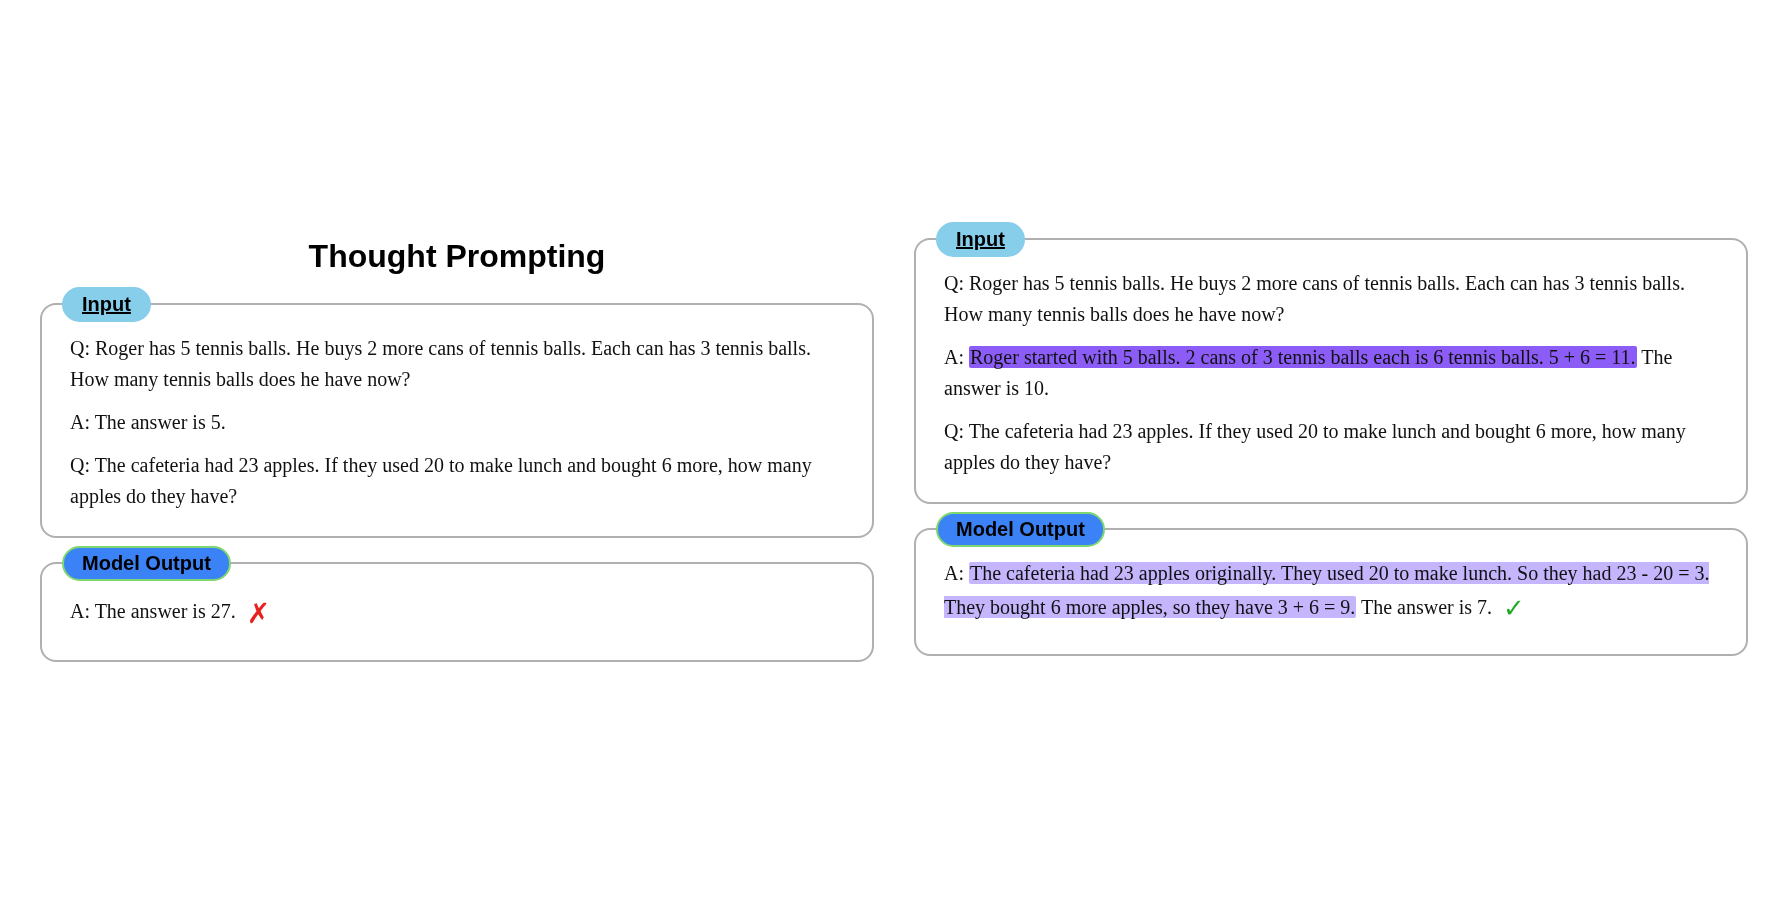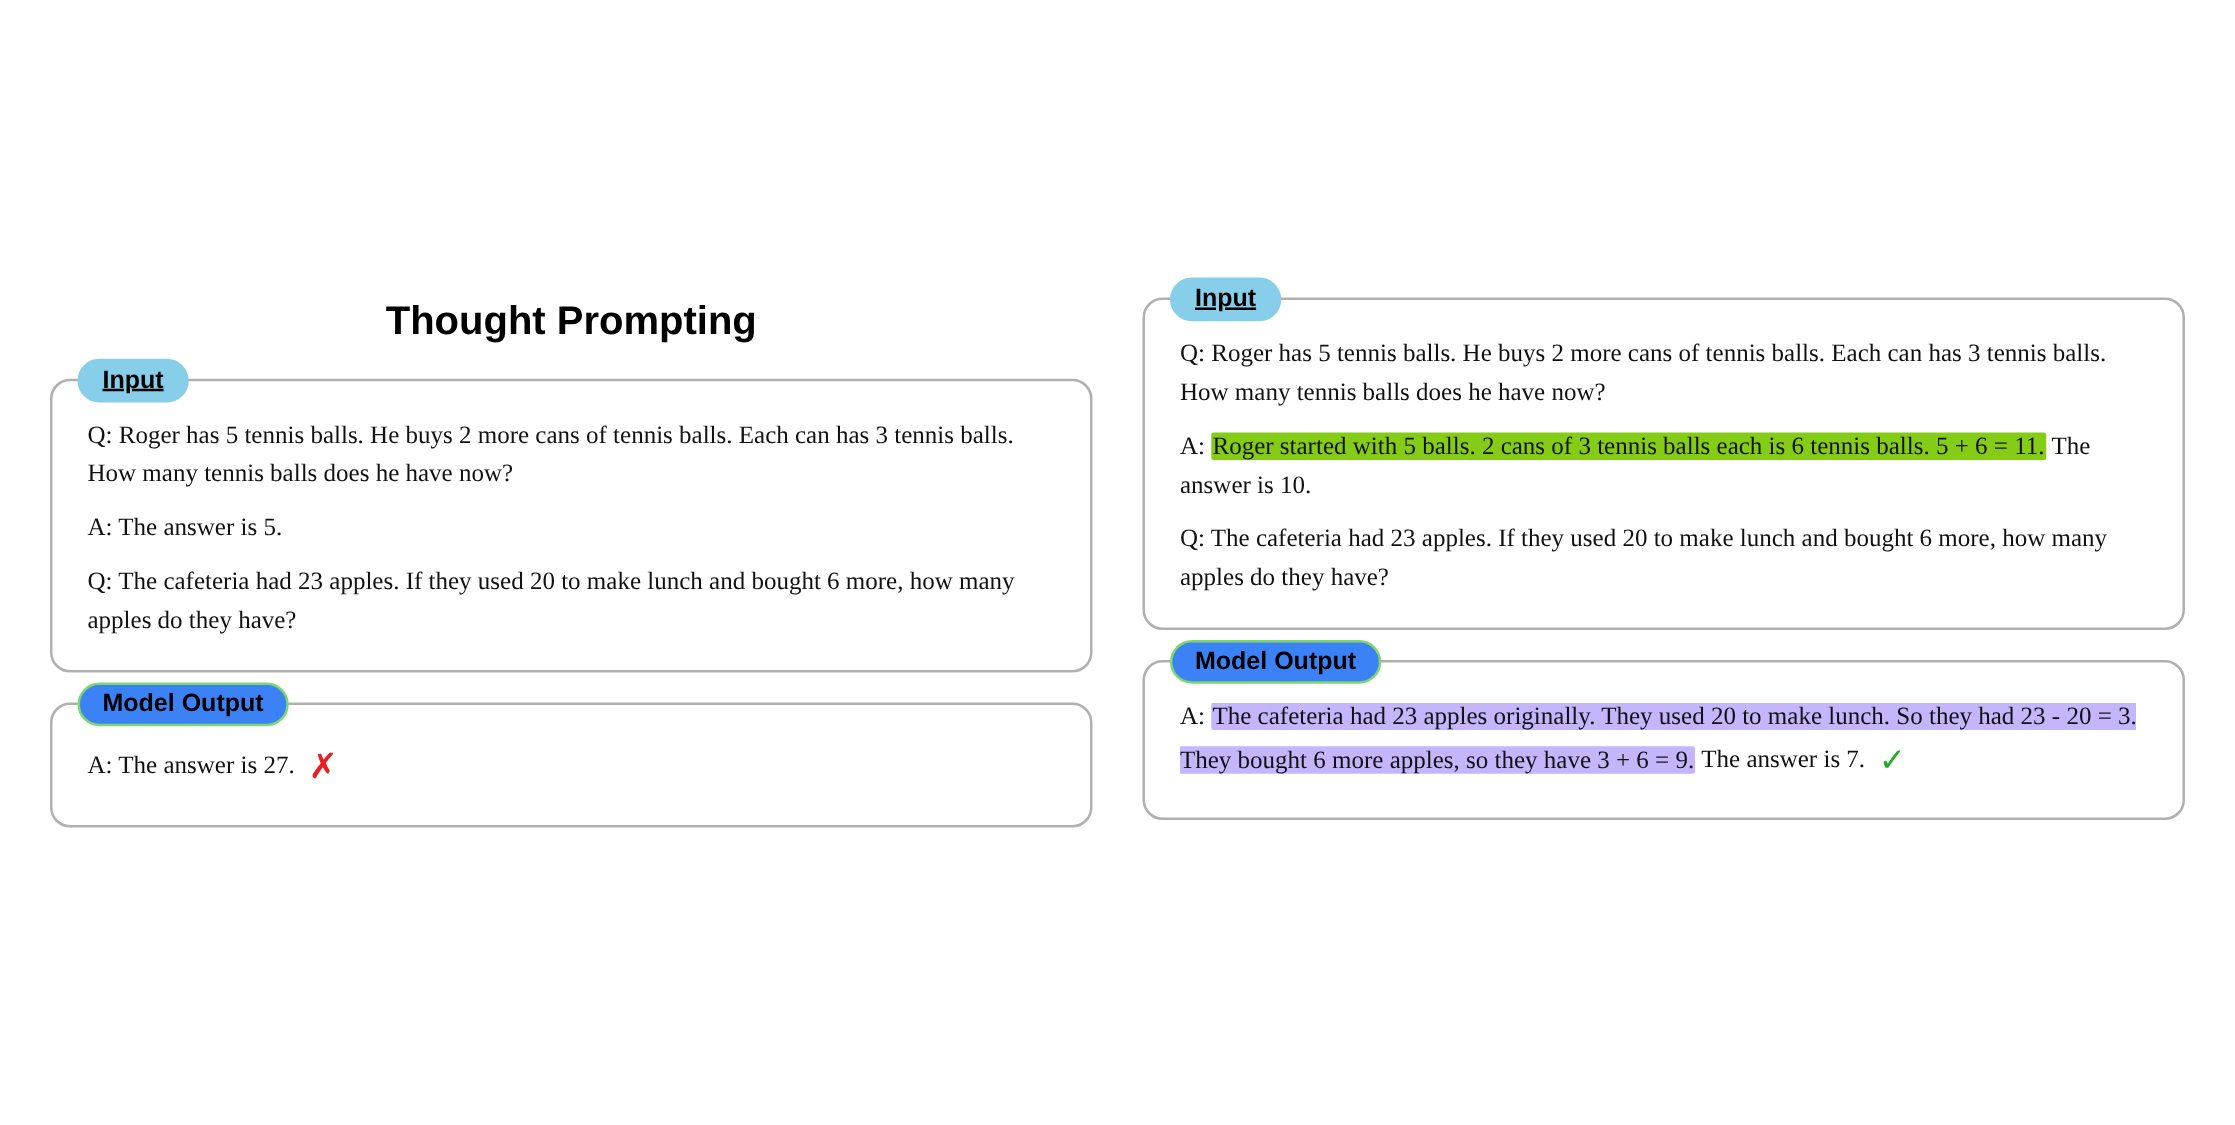--- a/index.html
+++ b/index.html
@@ -76,21 +76,21 @@
 
     .card-body p {
       margin-bottom: 12px;
     }
 
     .card-body p:last-child {
       margin-bottom: 0;
     }
 
     .highlight-blue {
-      background-color: #84cc16;
+      background-color: #8b5cf6;
       border-radius: 2px;
       padding: 0 1px;
     }
 
     .highlight-green {
       background-color: #c4b5fd;
       border-radius: 2px;
       padding: 0 1px;
     }
 

